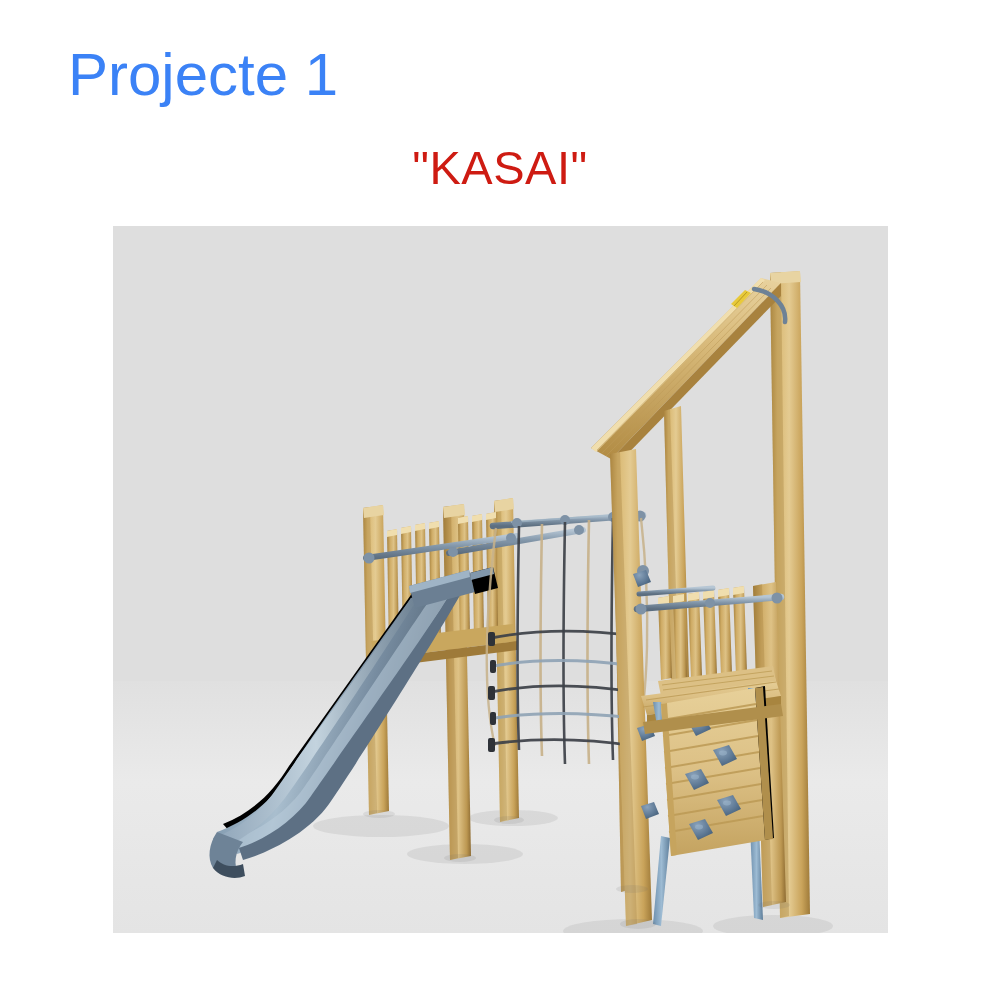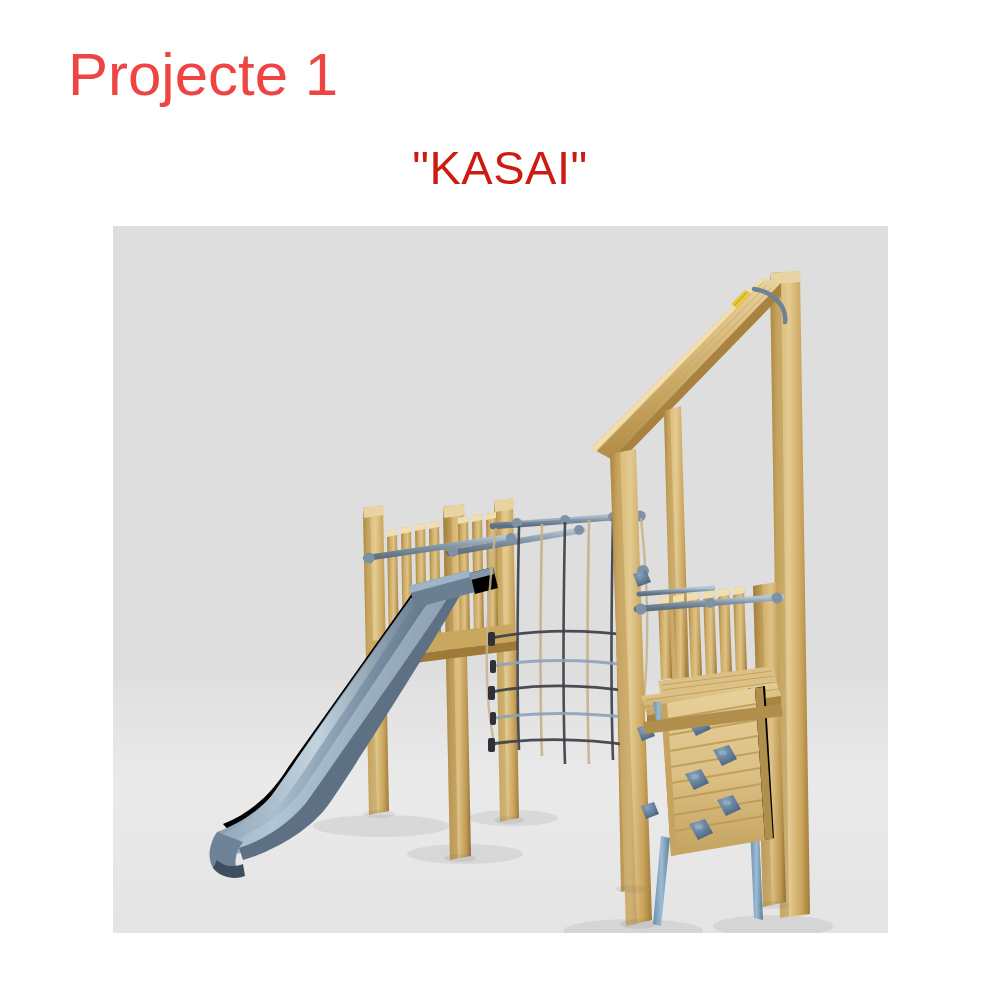--- a/index.html
+++ b/index.html
@@ -55,21 +55,21 @@
     display: block;
     width: 100%;
     height: 100%;
   }
 </style>
 </head>
 <body style="background: rgb(255, 255, 255);">
 
 <div class="slide-root">
 
-  <div class="title" style="color: #ef4444;">Projecte 1</div>
+  <div class="title" style="color: #3b82f6;">Projecte 1</div>
 
   <div class="subtitle" style="color: rgb(206, 27, 18);">"KASAI"</div>
 
   <div class="figure-frame" style="background: rgb(222, 222, 222);">
     <svg viewBox="0 0 775 707" preserveAspectRatio="xMidYMid meet">
       <defs>
         <linearGradient id="woodV" x1="0" y1="0" x2="1" y2="0">
           <stop offset="0%" stop-color="#B18B43"></stop>
           <stop offset="18%" stop-color="#D9B871"></stop>
           <stop offset="48%" stop-color="#E4CB92"></stop>

